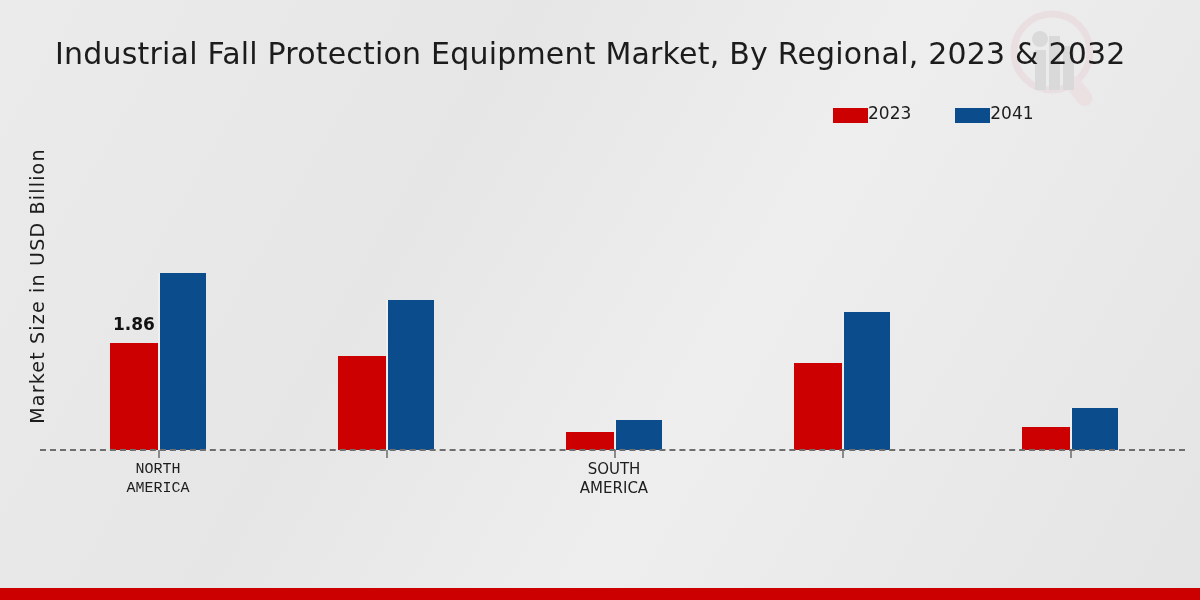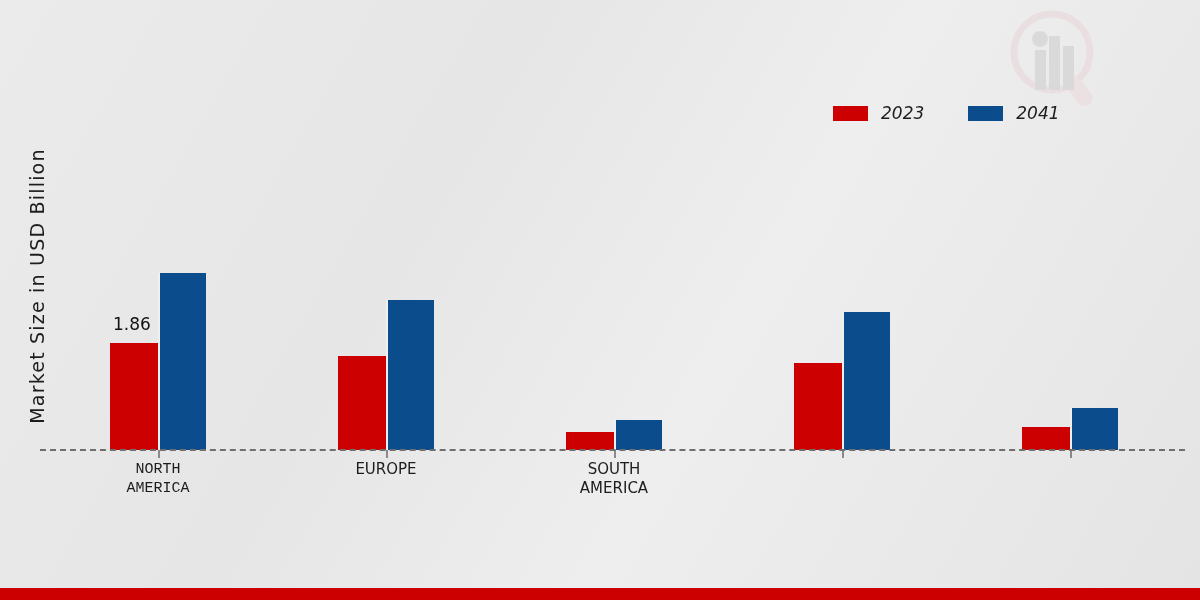--- a/index.html
+++ b/index.html
@@ -49,23 +49,21 @@
   #legend {
     position: absolute;
     left: 833px;
     top: 103px;
     display: flex;
     align-items: center;
     gap: 44px;
   }
   .legend-entry {
     display: flex;
-    align-items: center;
-    gap: 13px;
-    font-style: italic;
+    align-items: flex-end;
   }
   .legend-swatch {
     width: 35px;
     height: 15px;
     display: block;
   }
   .legend-label {
     font-size: 17px;
     color: #1d1d1d;
     font-family: "DejaVu Sans", sans-serif;
@@ -125,21 +123,21 @@
     position: absolute;
     top: 330px;
     width: 0;
     height: 8px;
     border-left: 2px solid #8a8a8a;
   }
 
   .value-label {
     position: absolute;
     font-size: 17px;
-    font-weight: normal;
+    font-weight: bold;
     color: #111;
     white-space: nowrap;
     font-family: "DejaVu Sans", sans-serif;
   }
 
   .cat-label {
     position: absolute;
     top: 460px;
     width: 160px;
     text-align: center;
@@ -166,20 +164,21 @@
 
   <svg id="watermark" viewBox="0 0 96 108">
     <circle cx="44" cy="46" r="38" fill="none" stroke="#e8d3d6" stroke-width="7"></circle>
     <rect x="63" y="68" width="16" height="34" rx="8" transform="rotate(-38 71 85)" fill="#ecd7da"></rect>
     <rect x="27" y="44" width="11" height="40" fill="#c9c9cb"></rect>
     <rect x="41" y="30" width="11" height="54" fill="#c9c9cb"></rect>
     <rect x="55" y="40" width="11" height="44" fill="#c9c9cb"></rect>
     <circle cx="32" cy="33" r="8" fill="#c9c9cb"></circle>
   </svg>
 
+  <div id="chart-title">Industrial Fall Protection Equipment Market, By Regional, 2023 &amp; 2032</div>
 
   <div id="legend">
     <div class="legend-entry">
       <span class="legend-swatch" style="background:#cc0000"></span>
       <span class="legend-label">2023</span>
     </div>
     <div class="legend-entry">
       <span class="legend-swatch" style="background:#0b4c8c"></span>
       <span class="legend-label">2041</span>
     </div>
@@ -228,18 +227,17 @@
         <div class="bar y2032" style="height:42px;"></div>
       </div>
       <div class="tick" style="left:48px;"></div>
     </div>
   </div>
 
   <div id="baseline"></div>
 
   <div class="cat-label" style="left:78px; white-space:pre-line;font-family:Liberation Mono, monospace;">NORTH
 AMERICA</div>
-  <div class="cat-label" style="left:306px; white-space:pre-line;">EUROPE</div>
   <div class="cat-label" style="left:534px; white-space:pre-line;">SOUTH
 AMERICA</div>
 
   <div id="bottom-bar"></div>
 </div>
 
 </body></html>

